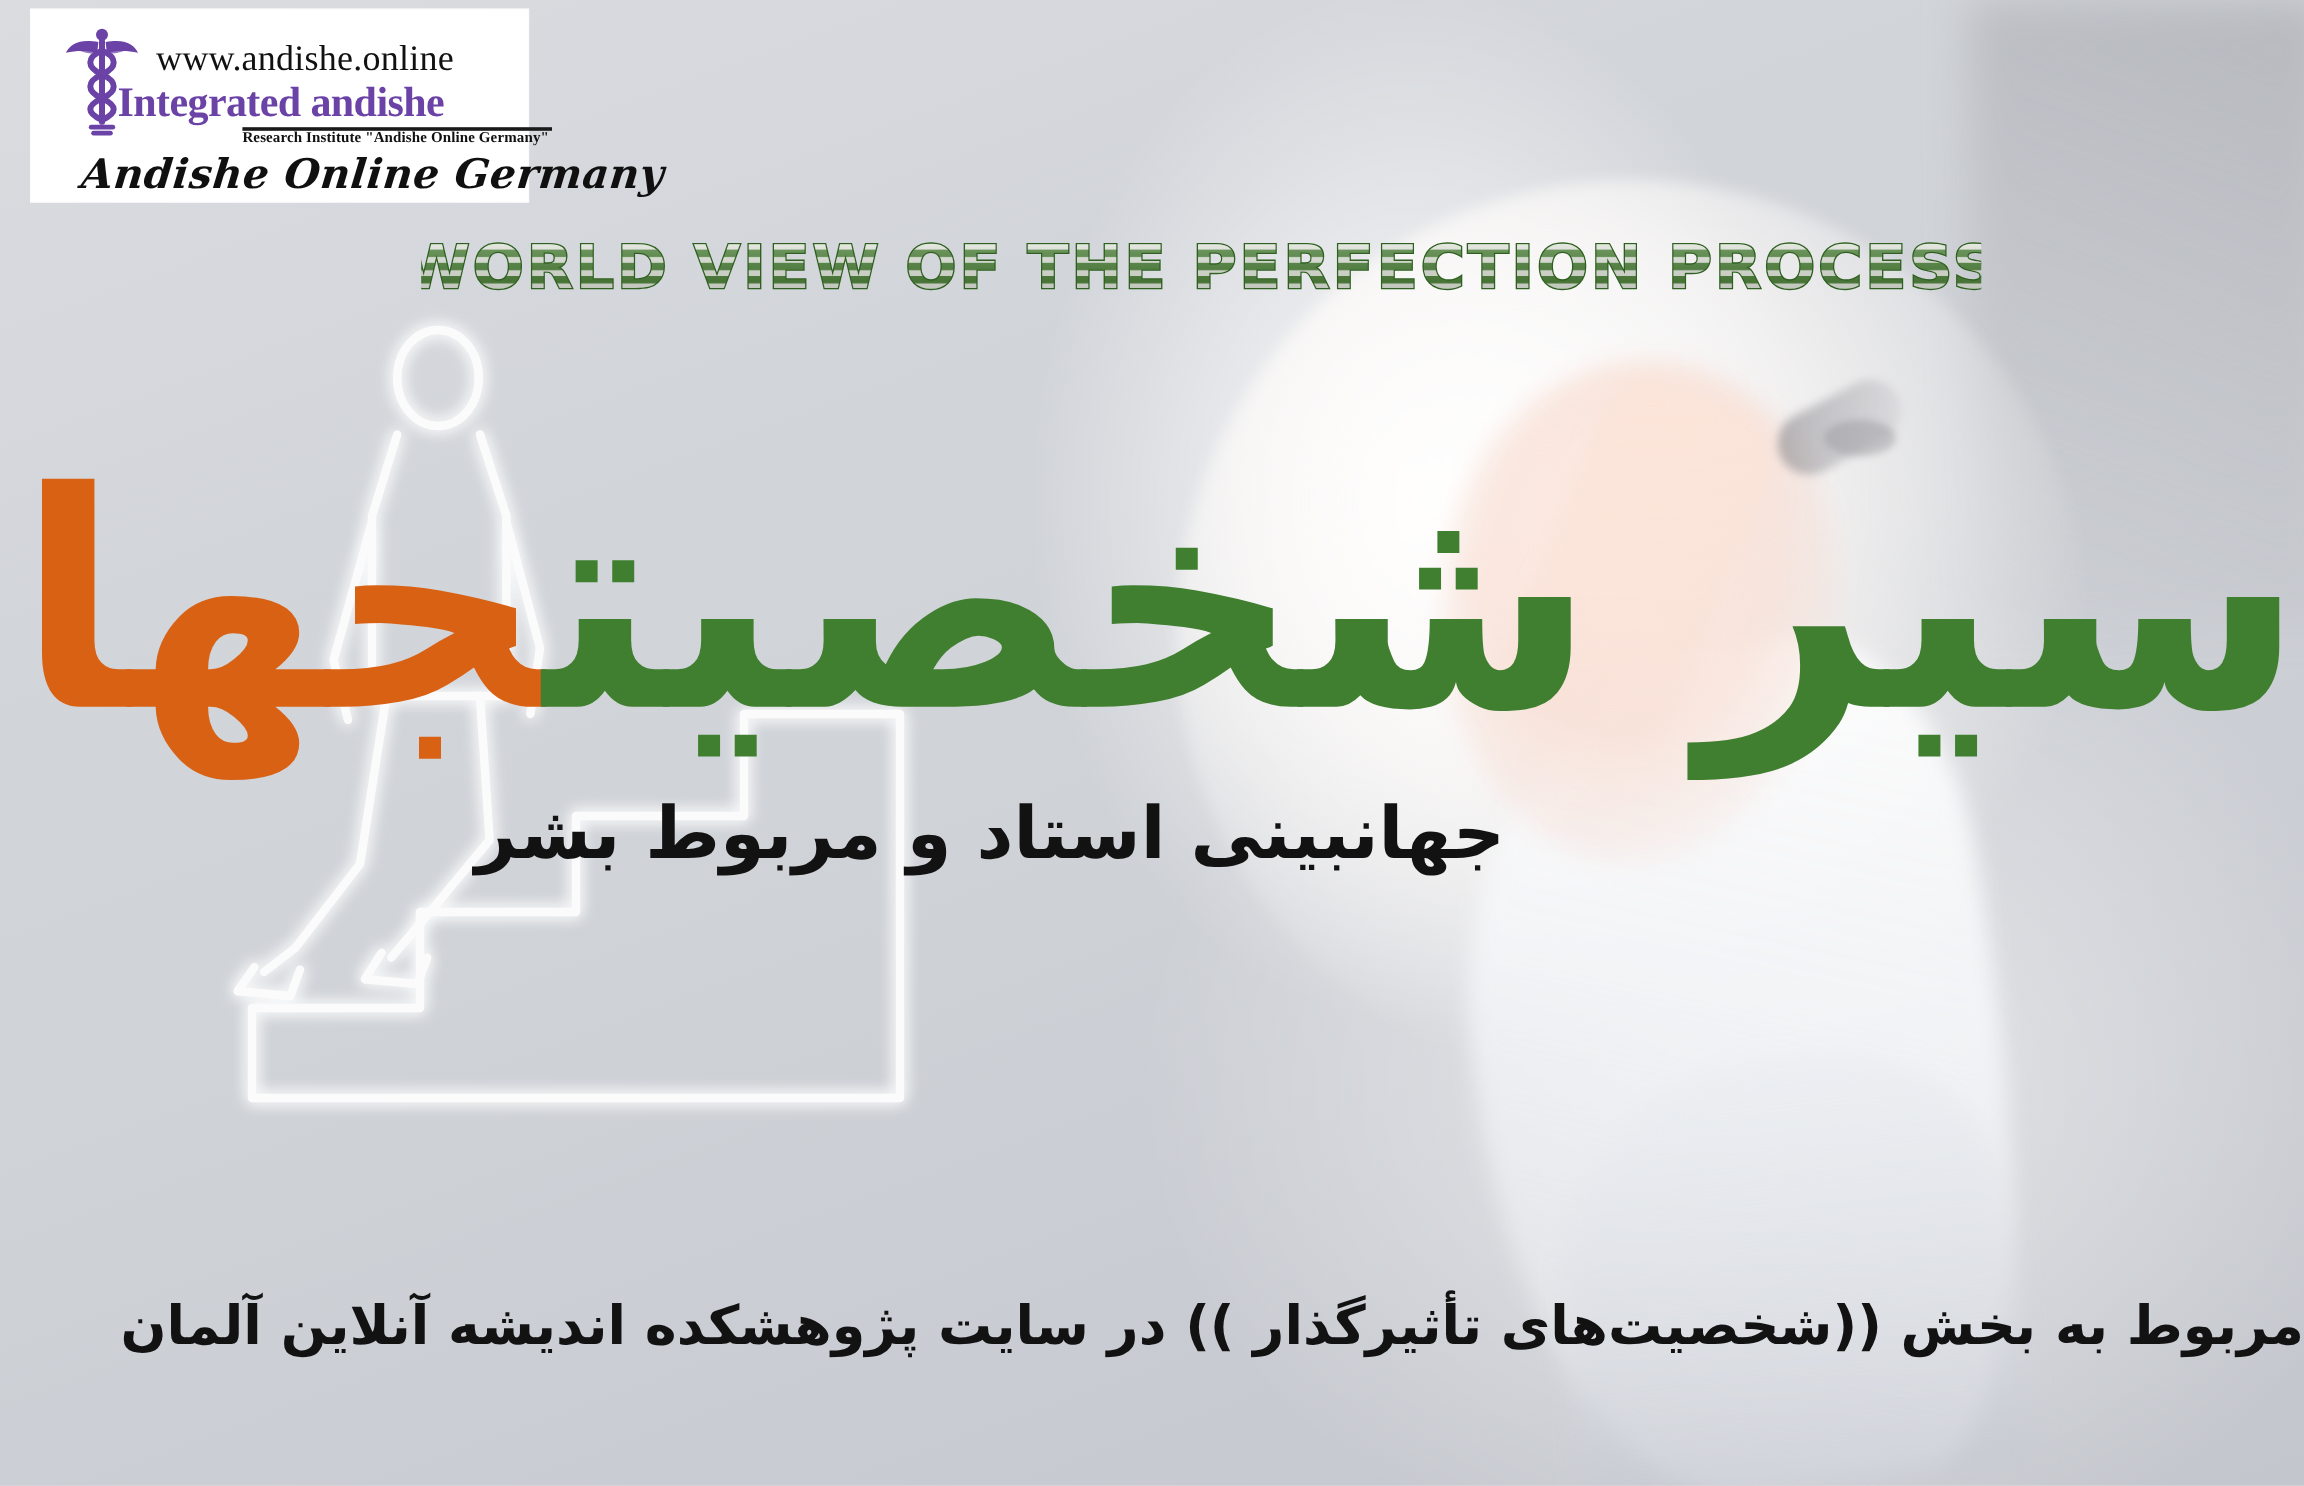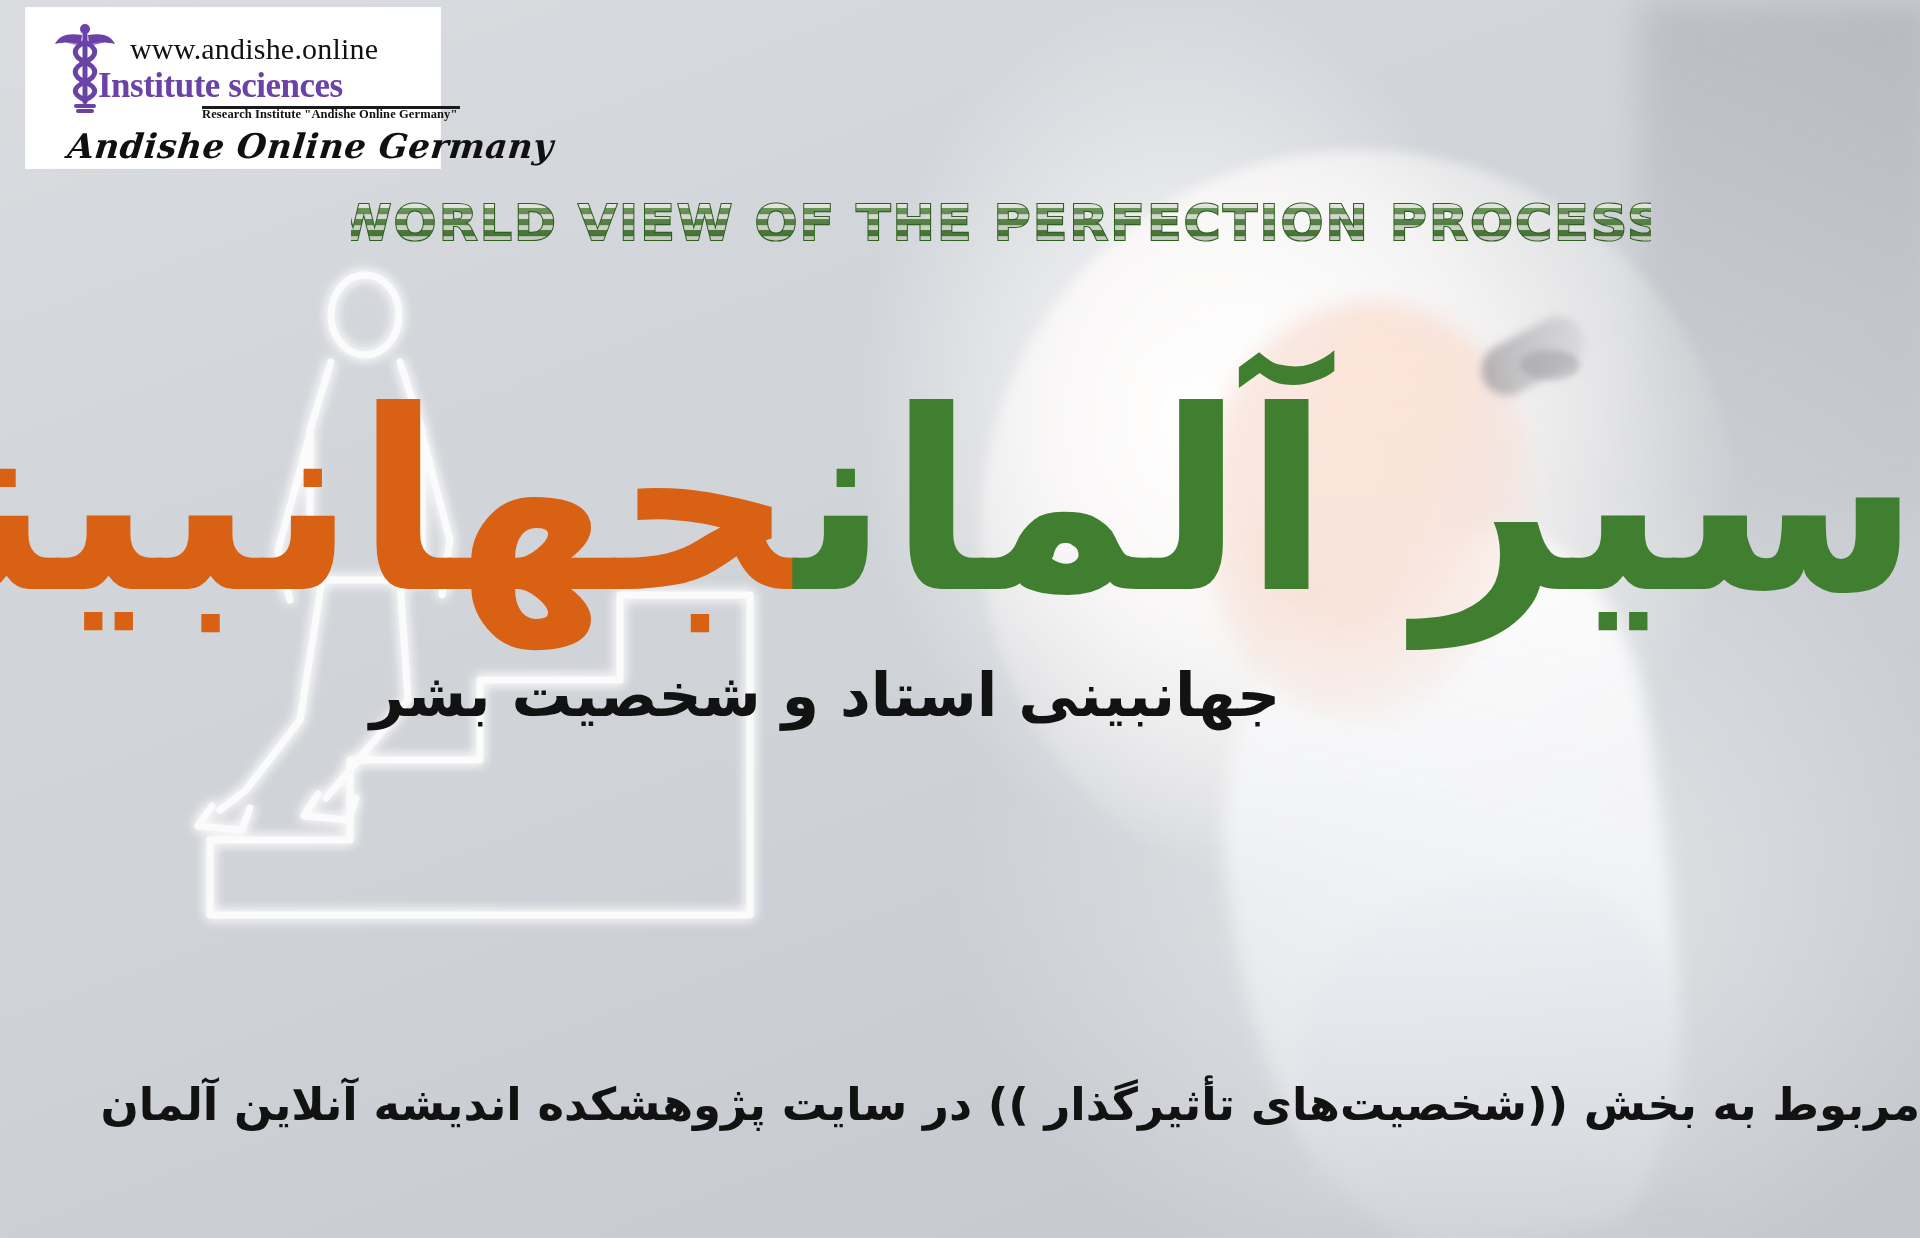--- a/index.html
+++ b/index.html
@@ -191,21 +191,21 @@
           <path d="M28 13 C10 10 4 16 1 22 C10 20 18 20 27 22 Z"></path>
           <path d="M34 13 C52 10 58 16 61 22 C52 20 44 20 35 22 Z"></path>
           <path d="M6 17 C14 19 22 20 27 20 L27 23 C20 23 12 21 6 17 Z" opacity=".7"></path>
           <path d="M56 17 C48 19 40 20 35 20 L35 23 C42 23 50 21 56 17 Z" opacity=".7"></path>
           <path d="M31 20 C18 26 18 34 31 40 C44 46 44 54 31 60 C18 66 18 72 31 78" fill="none" stroke="#6b42a6" stroke-width="5"></path>
           <path d="M31 20 C44 26 44 34 31 40 C18 46 18 54 31 60 C44 66 44 72 31 78" fill="none" stroke="#6b42a6" stroke-width="5"></path>
         </g>
       </svg>
     </div>
     <div class="logo-url">www.andishe.online</div>
-    <div class="logo-int">Institute sciences</div>
+    <div class="logo-int">Integrated andishe</div>
     <div class="logo-rule"></div>
     <div class="logo-sub">Research Institute  "Andishe Online Germany"</div>
     <div class="logo-script">Andishe Online Germany</div>
   </div>
 
   <div class="banner-title">
     <svg width="1300" height="72" viewBox="0 0 1300 72" aria-hidden="true">
       <defs>
         <pattern id="stripes" width="8" height="11" patternUnits="userSpaceOnUse">
           <rect x="0" y="0" width="8" height="11" fill="#eaf0e4"></rect>
@@ -215,22 +215,22 @@
           <stop offset="0%" stop-color="#ffffff" stop-opacity=".35"></stop>
           <stop offset="100%" stop-color="#000000" stop-opacity=".18"></stop>
         </linearGradient>
       </defs>
       <text id="bt" x="650" y="54" text-anchor="middle" font-family="'DejaVu Sans','Liberation Sans',sans-serif" font-weight="bold" font-size="50" letter-spacing="2.5" fill="url(#stripes)" stroke="#2f6021" stroke-width="2.2" paint-order="stroke">WORLD VIEW OF THE PERFECTION PROCESS</text>
       <text id="bt2" x="650" y="54" text-anchor="middle" font-family="'DejaVu Sans','Liberation Sans',sans-serif" font-weight="bold" font-size="50" letter-spacing="2.5" fill="url(#shade)">WORLD VIEW OF THE PERFECTION PROCESS</text>
     </svg>
   </div>
 
   <div class="headline">
-    <span class="hl-green">سیر آلمان</span><span class="hl-orange">جهانبینی</span>
+    <span class="hl-green">سیر شخصیت</span><span class="hl-orange">جهانبینی</span>
   </div>
 
   <div class="sub-head">
-    <span class="sub-head-inner">جهانبینی استاد و شخصیت بشر</span>
+    <span class="sub-head-inner">جهانبینی استاد و مربوط بشر</span>
   </div>
 
   <div class="footer-line">مربوط به بخش ((شخصیت‌های تأثیرگذار )) در سایت پژوهشکده اندیشه آنلاین آلمان</div>
 
 </div>
 
 </body></html>

